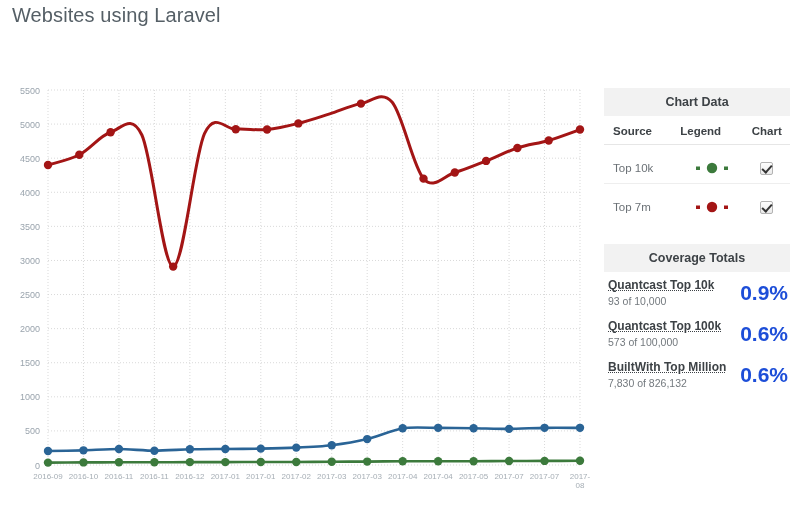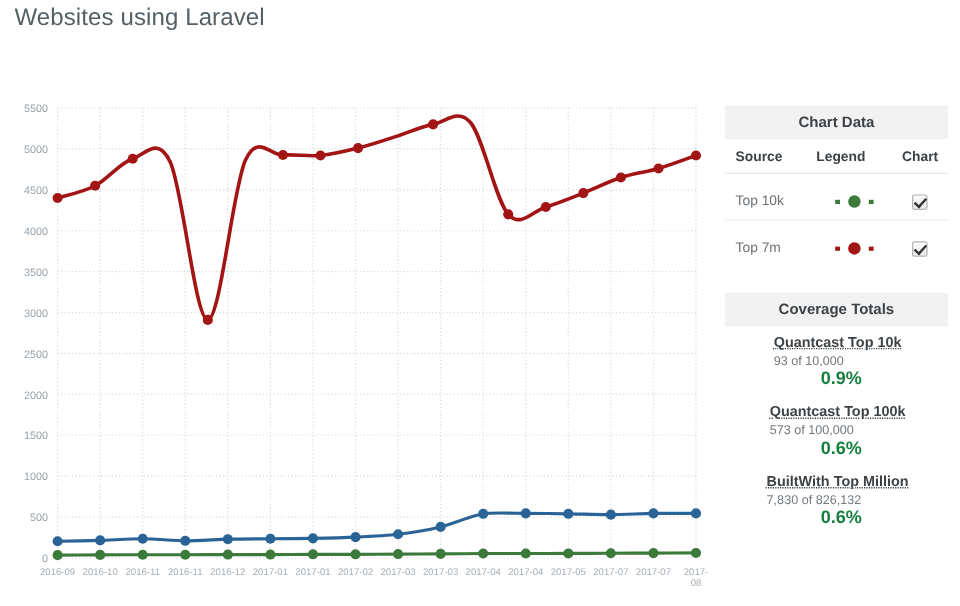--- a/index.html
+++ b/index.html
@@ -94,42 +94,41 @@
     border-width: 0 2px 2px 0;
     transform: rotate(42deg);
   }
 
   
   .cov-row {
     display: flex;
     align-items: center;
     justify-content: space-between;
     padding: 6px 2px 6px 4px;
-    flex-direction: column;
   }
   .cov-left { }
   .cov-link {
     font-size: 12px;
     font-weight: bold;
     color: #3d4246;
     text-decoration: underline;
     text-decoration-style: dotted;
     display: block;
     cursor: pointer;
   }
   .cov-sub {
     font-size: 10.5px;
     color: #73797e;
     margin-top: 3px;
     display: block;
   }
   .cov-pct {
-    font-size: 15px;
+    font-size: 21px;
     font-weight: bold;
-    color: #15803d;
+    color: #1d4ed8;
     white-space: nowrap;
     padding-left: 6px;
   }
   .axis-label { font-size: 9px; fill: #9aa4ad; font-family: "Liberation Sans", sans-serif; }
   .xaxis-label { font-size: 8px; fill: #a6aeb5; font-family: "Liberation Sans", sans-serif; }
 </style>
 </head>
 <body>
 
 <div id="page">

